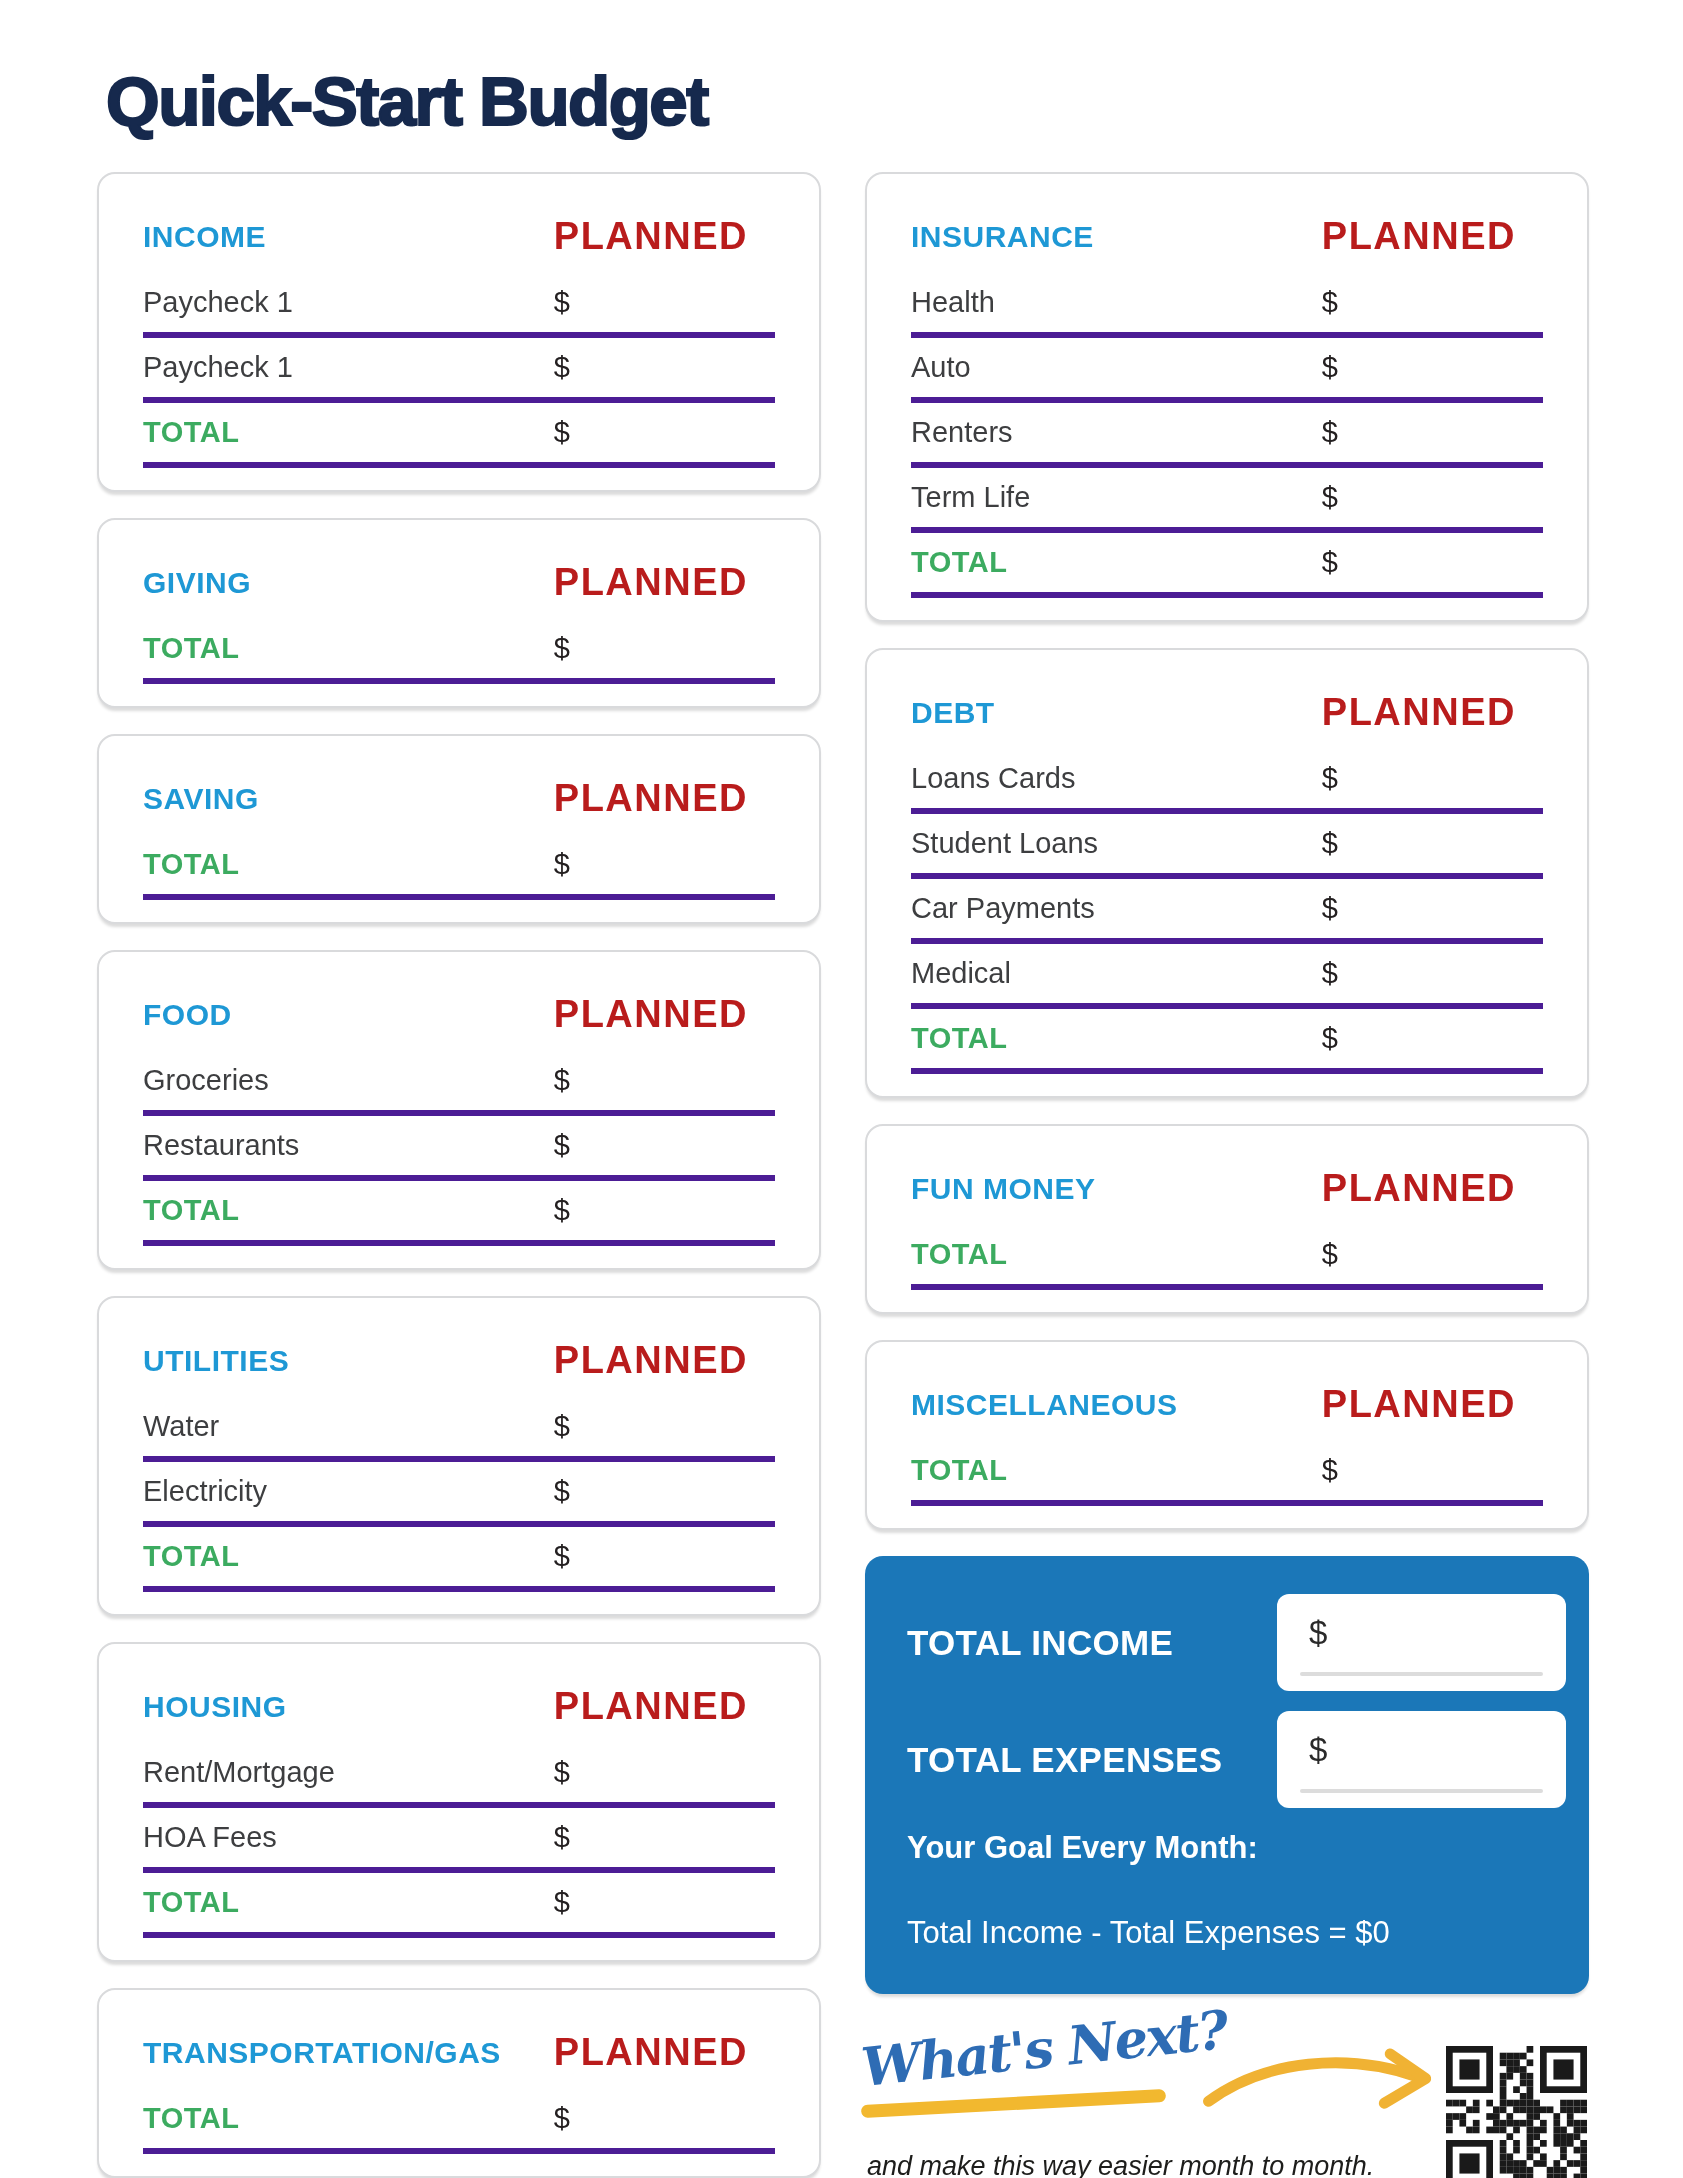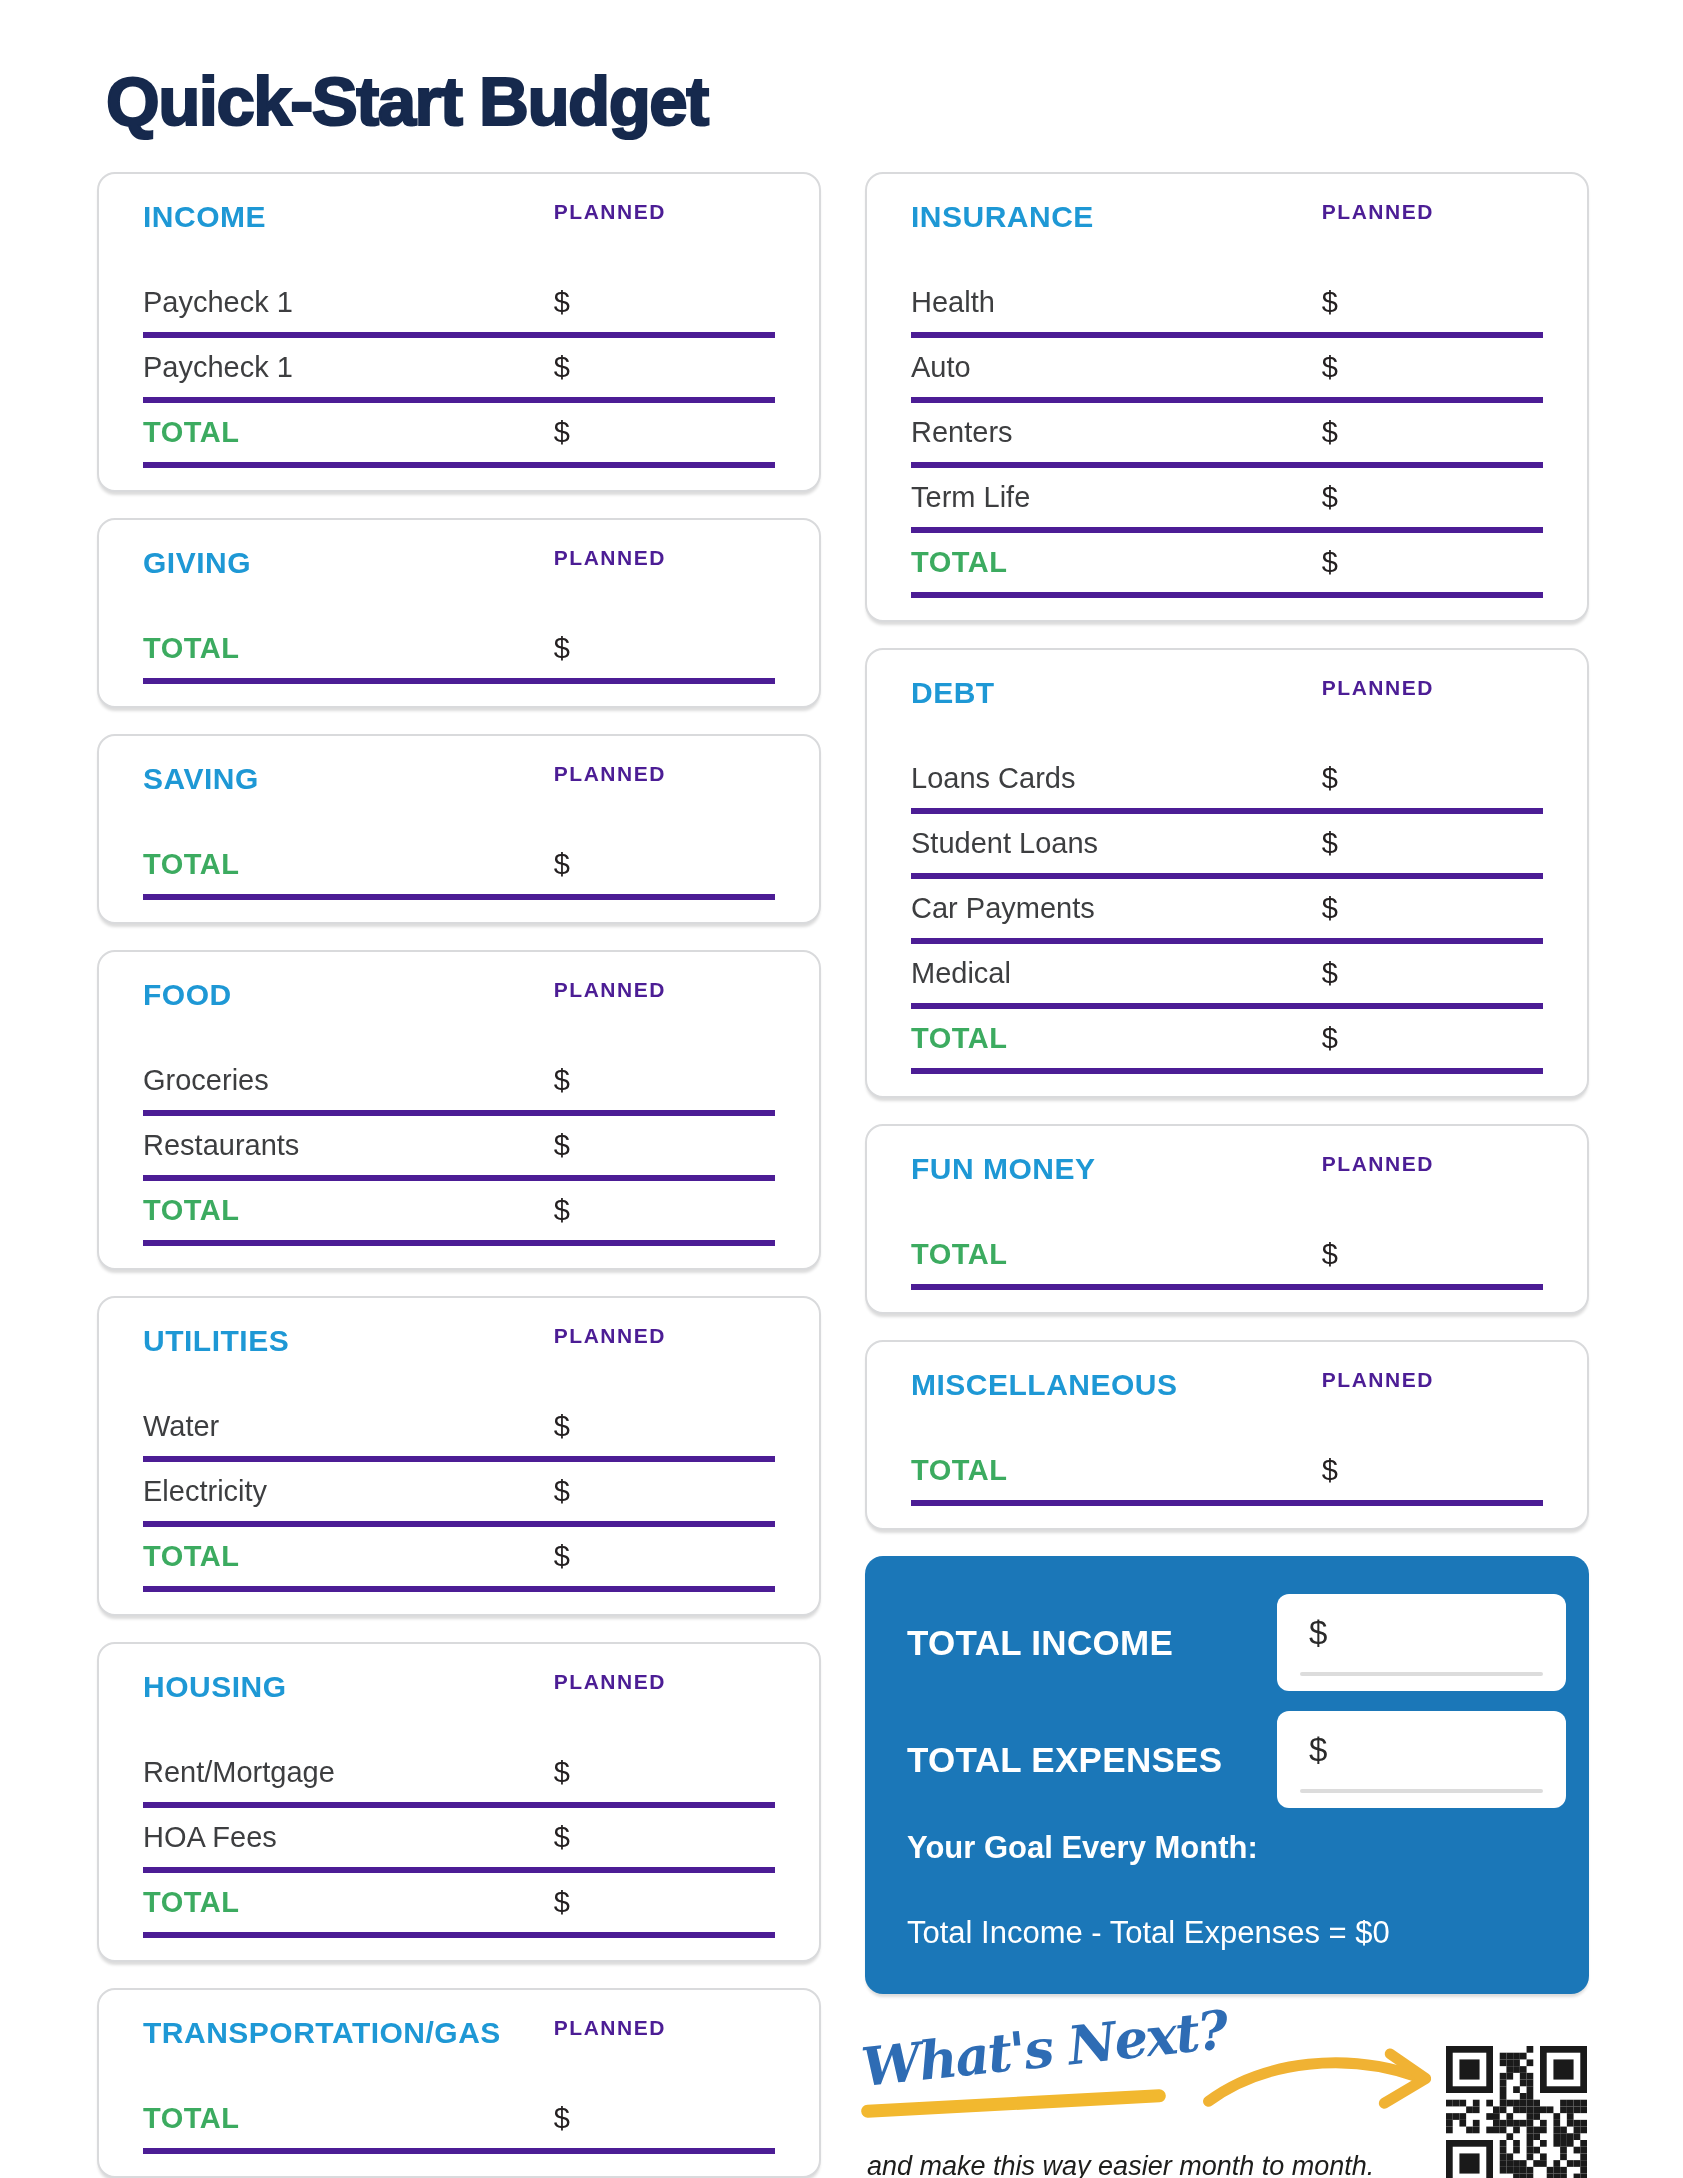--- a/index.html
+++ b/index.html
@@ -21,28 +21,28 @@
   .columns { display: flex; gap: 44px; align-items: flex-start; }
   .col { width: 724px; display: flex; flex-direction: column; gap: 26px; }
 
   .card {
     border: 2px solid #d9dadc; border-radius: 18px;
     background: #ffffff;
     box-shadow: 0 4px 3px -1px rgba(0,0,0,0.14);
     padding: 26px 44px 22px 44px;
     width: 100%;
   }
-  .card-head { display: flex; align-items: flex-start; height: 73px; }
+  .card-head { display: flex; align-items: center; height: 73px; }
   .cat {
     flex: 1; font-weight: bold; font-size: 30px; letter-spacing: 0.5px;
     color: #1e98d5;
   }
   .planned {
-    width: 35%; font-weight: bold; font-size: 21px; letter-spacing: 1.5px;
-    color: #4c1d95;
+    width: 35%; font-weight: bold; font-size: 38px; letter-spacing: 1.5px;
+    color: #b91c1c;
   }
   .row {
     display: flex; align-items: center; height: 65px;
     border-bottom: 6px solid #4c1d95;
     font-size: 29px;
   }
   .row .lbl { flex: 1; color: #3d3e40; }
   .row .val { width: 35%; color: #242021; }
   .row.total .lbl { color: #3cab60; font-weight: bold; letter-spacing: 0.5px; }
 

